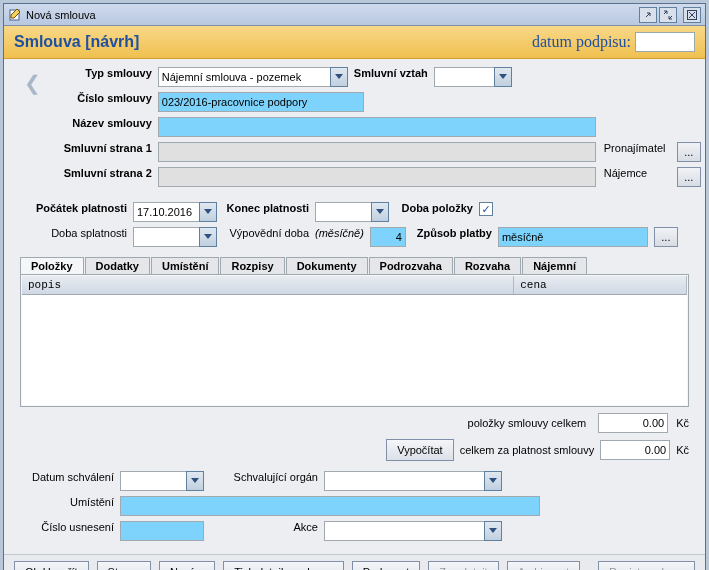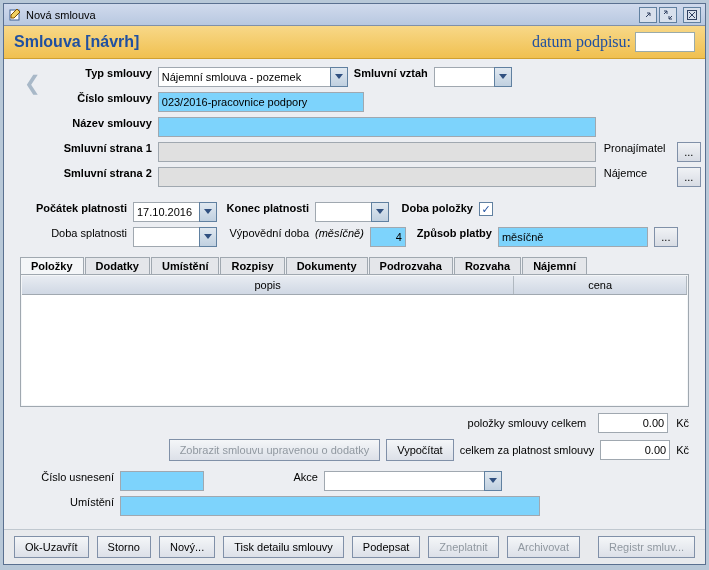--- a/index.html
+++ b/index.html
@@ -27,21 +27,21 @@
 .combo-btn { width: 18px; height: 20px; border: 1px solid #6080a0; background: linear-gradient(#e0e8f0,#c0d0e0); display: flex; align-items: center; justify-content: center; }
 .combo-btn::after { content: ""; border: 4px solid transparent; border-top: 5px solid #305080; margin-top: 3px; }
 .party-lbl { width: 75px; text-align: left; padding-left: 8px; }
 .dots-btn { width: 24px; height: 20px; border: 1px solid #8090a8; background: linear-gradient(#f0f2f5,#d8dce4); display: flex; align-items: center; justify-content: center; margin-left: 6px; }
 .sep { height: 10px; }
 .tabs { display: flex; margin-top: 8px; }
 .tab { padding: 2px 10px; border: 1px solid #a0a8b0; border-bottom: none; background: #e4e6ea; margin-right: 1px; cursor: pointer; font-weight: bold; }
 .tab.active { background: #f4f6f8; position: relative; z-index: 2; }
 .tab-body { border: 1px solid #a0a8b0; background: #f4f6f8; padding: 1px; }
 .grid-head { display: flex; background: linear-gradient(#e8ecf2,#d0d8e4); border-bottom: 1px solid #a0a8b0; }
-.grid-head-cell { padding: 3px 6px; text-align: center; border-right: 1px solid #b0b8c0; }
+.grid-head-cell { padding: 3px 6px; text-align: left; border-right: 1px solid #b0b8c0; font-family: Liberation Mono, monospace; }
 .grid-body { height: 110px; background: #fff; }
 .totals { display: flex; justify-content: flex-end; align-items: center; margin-top: 6px; gap: 8px; }
 .totals .tlbl { padding-right: 4px; }
 .totals input { width: 70px; text-align: right; height: 20px; border: 1px solid #a0a8b0; background: #fff; padding: 0 3px; }
 .btn { height: 22px; border: 1px solid #8090a8; background: linear-gradient(#f4f6f8,#dce0e8); padding: 0 10px; cursor: pointer; display: inline-flex; align-items: center; }
 .btn.disabled { color: #9098a0; }
 .actions-row { display: flex; align-items: center; gap: 6px; margin-top: 6px; }
 .bottom-bar { padding: 6px 10px; display: flex; gap: 8px; background: #e8eaed; border-top: 1px solid #c0c8d0; }
 .chk { width: 14px; height: 14px; border: 1px solid #6080a0; background: #fff; display: inline-flex; align-items: center; justify-content: center; }
 .chk.checked::after { content: "✓"; color: #2050a0; font-size: 11px; line-height: 1; }
@@ -178,43 +178,54 @@
       </div>
       <div class="grid-body"></div>
     </div>
 
     <div class="totals">
       <span class="tlbl">položky smlouvy celkem</span>
       <input value="0.00" style="">
       <span>Kč</span>
     </div>
     <div class="actions-row" style="justify-content:flex-end">
-      <button class="btn disabled">Zobrazit smlouvu upravenou o dodatky</button>
       <button class="btn">Vypočítat</button>
       <span class="tlbl">celkem za platnost smlouvy</span>
       <input style="width: 70px; text-align: right; height: 20px; border: 1px solid rgb(160, 168, 176); background: rgb(255, 255, 255); padding: 0px 3px;" value="0.00">
       <span>Kč</span>
     </div>
 
     <div class="sep"></div>
 
+    <div class="row">
+      <span class="lbl" style="width:100px">Datum schválení</span>
+      <div class="combo">
+        <input style="width: 66px;" value="">
+        <span class="combo-btn"></span>
+      </div>
+      <span class="lbl" style="width:120px">Schvalující orgán</span>
+      <div class="combo">
+        <input style="width: 160px;" value="">
+        <span class="combo-btn"></span>
+      </div>
+    </div>
+
+    <div class="row">
+      <span class="lbl" style="width:100px">Umístění</span>
+      <input class="input-text" style="width: 420px;" value="">
+    </div>
 
     <div class="row">
       <span class="lbl" style="width:100px">Číslo usnesení</span>
       <input class="input-text" style="width: 84px;" value="">
       <span class="lbl" style="width:120px">Akce</span>
       <div class="combo">
         <input style="width: 160px;" value="">
         <span class="combo-btn"></span>
       </div>
-    </div>
-
-    <div class="row">
-      <span class="lbl" style="width:100px">Umístění</span>
-      <input class="input-text" style="width: 420px;" value="">
     </div>
 
   </div>
 
   <div class="bottom-bar">
     <button class="btn">Ok-Uzavřít</button>
     <button class="btn">Storno</button>
     <button class="btn">Nový...</button>
     <button class="btn">Tisk detailu smlouvy</button>
     <button class="btn">Podepsat</button>

